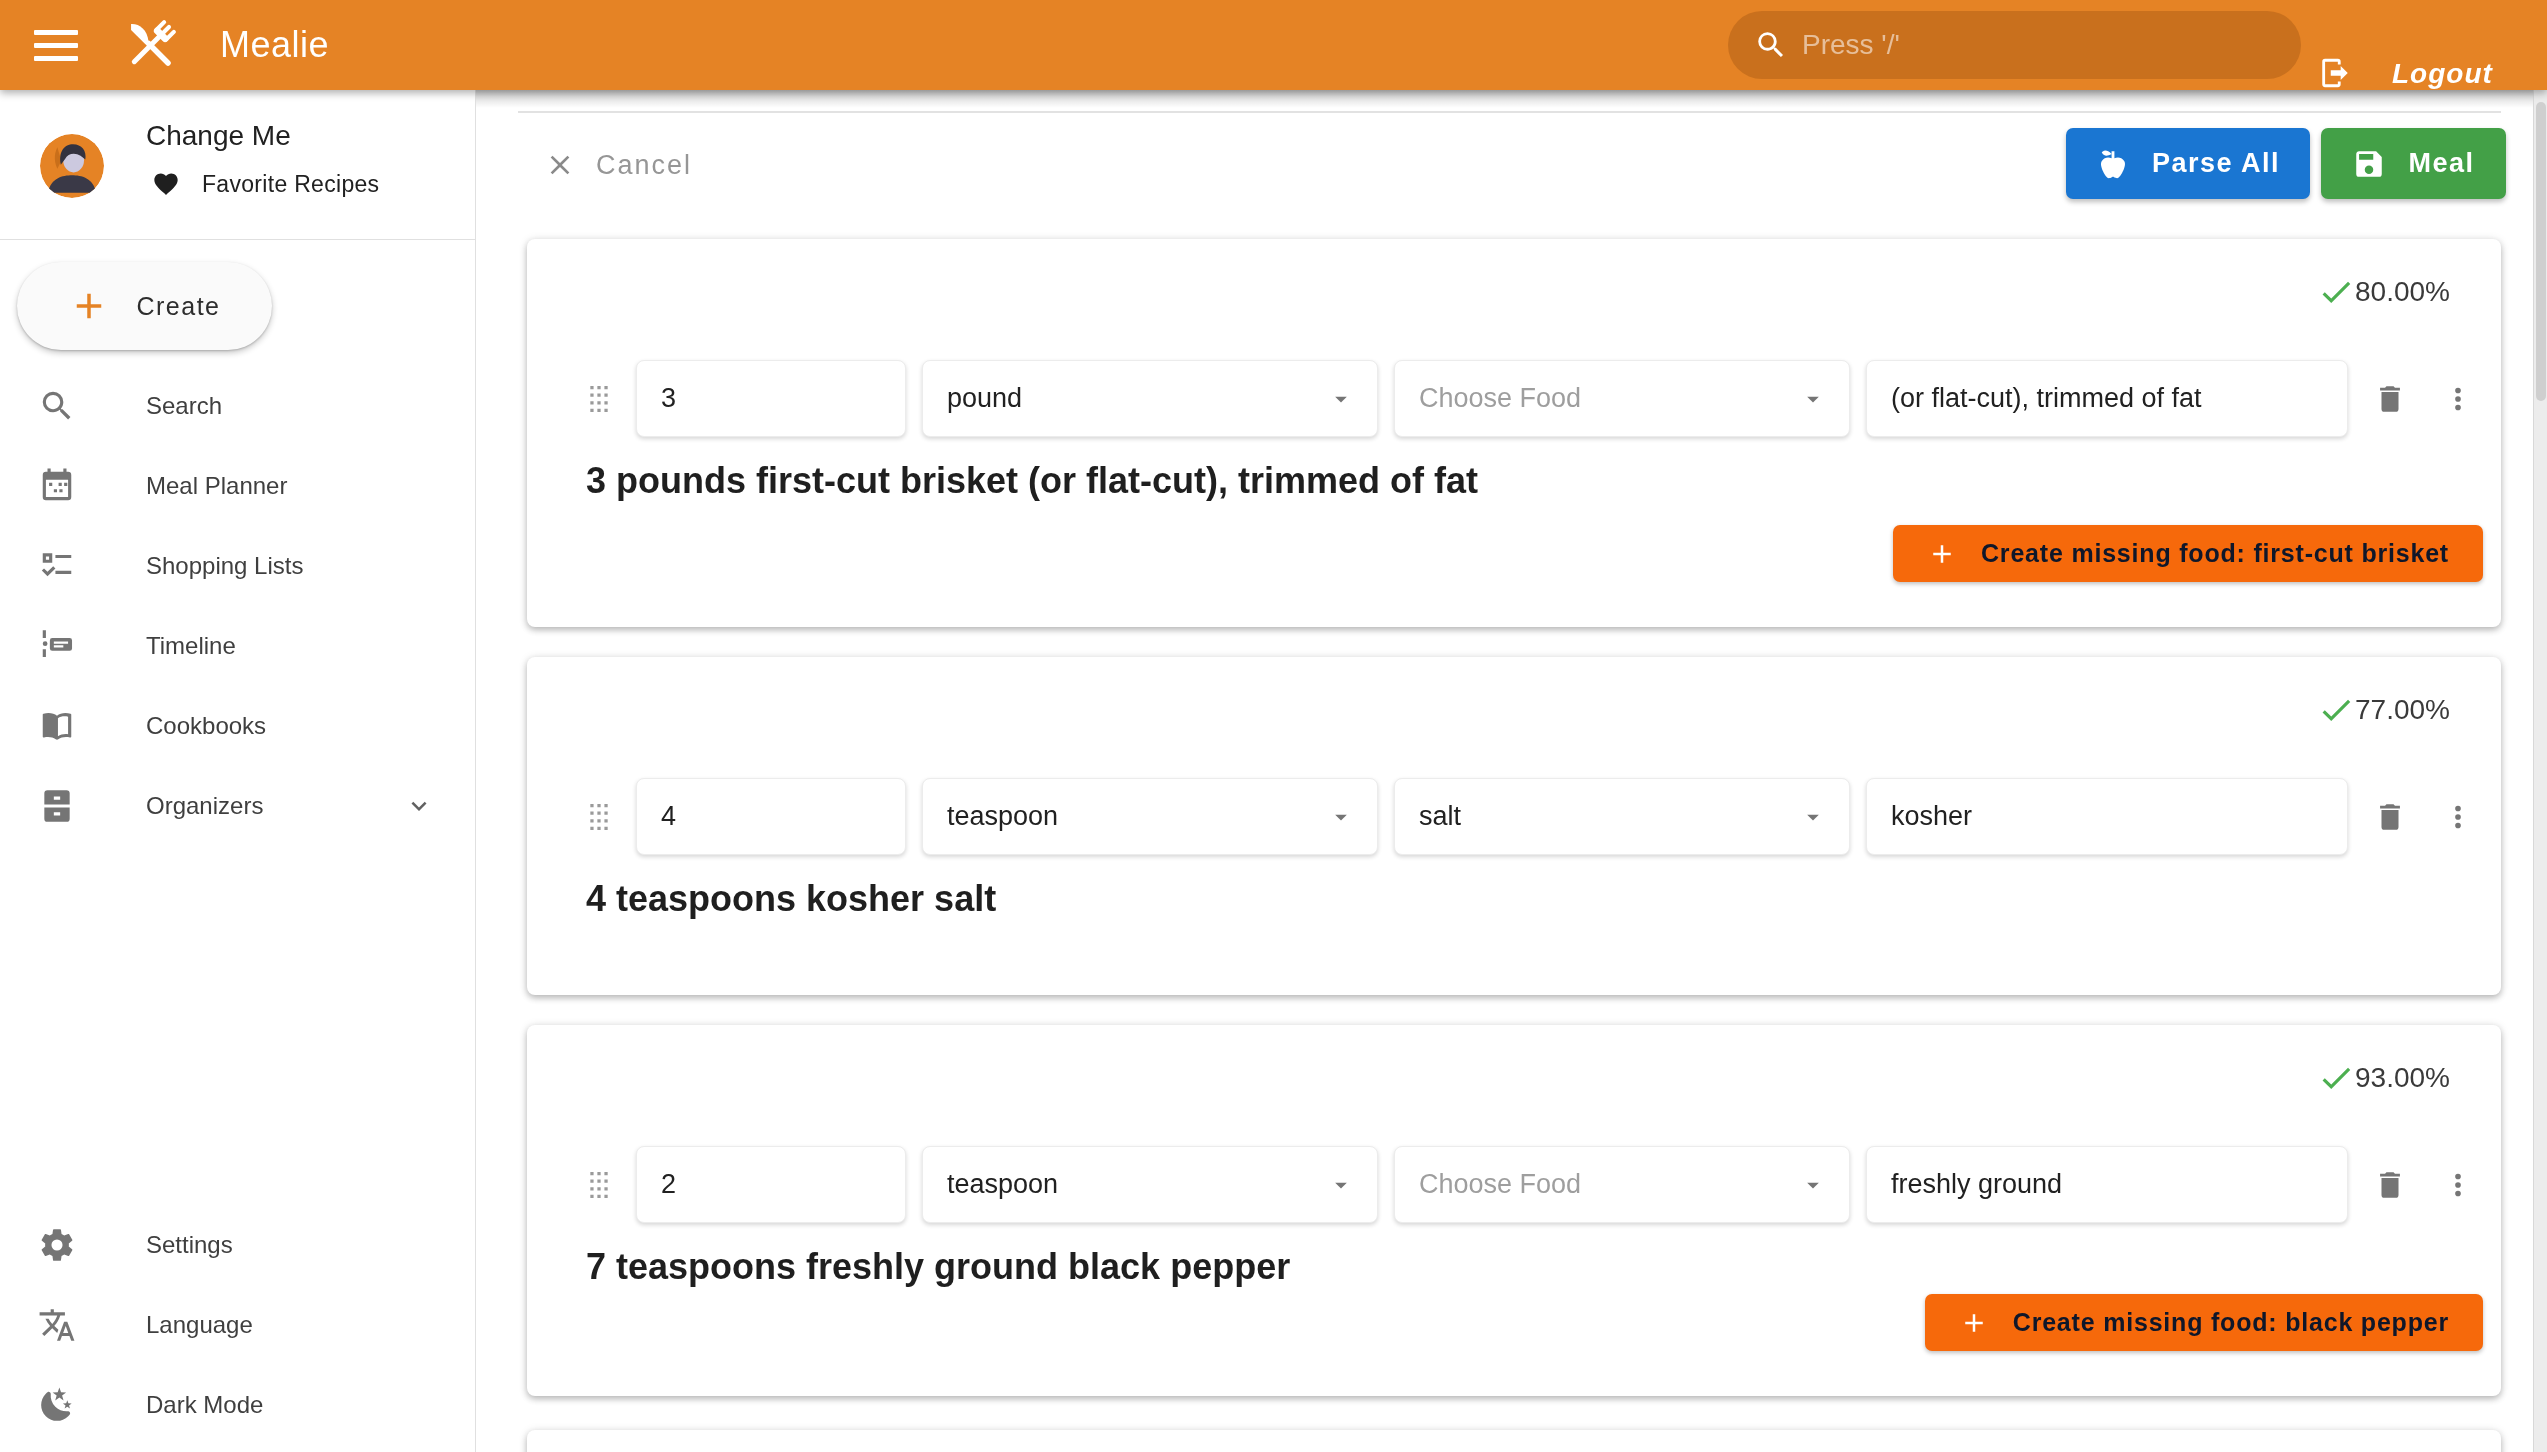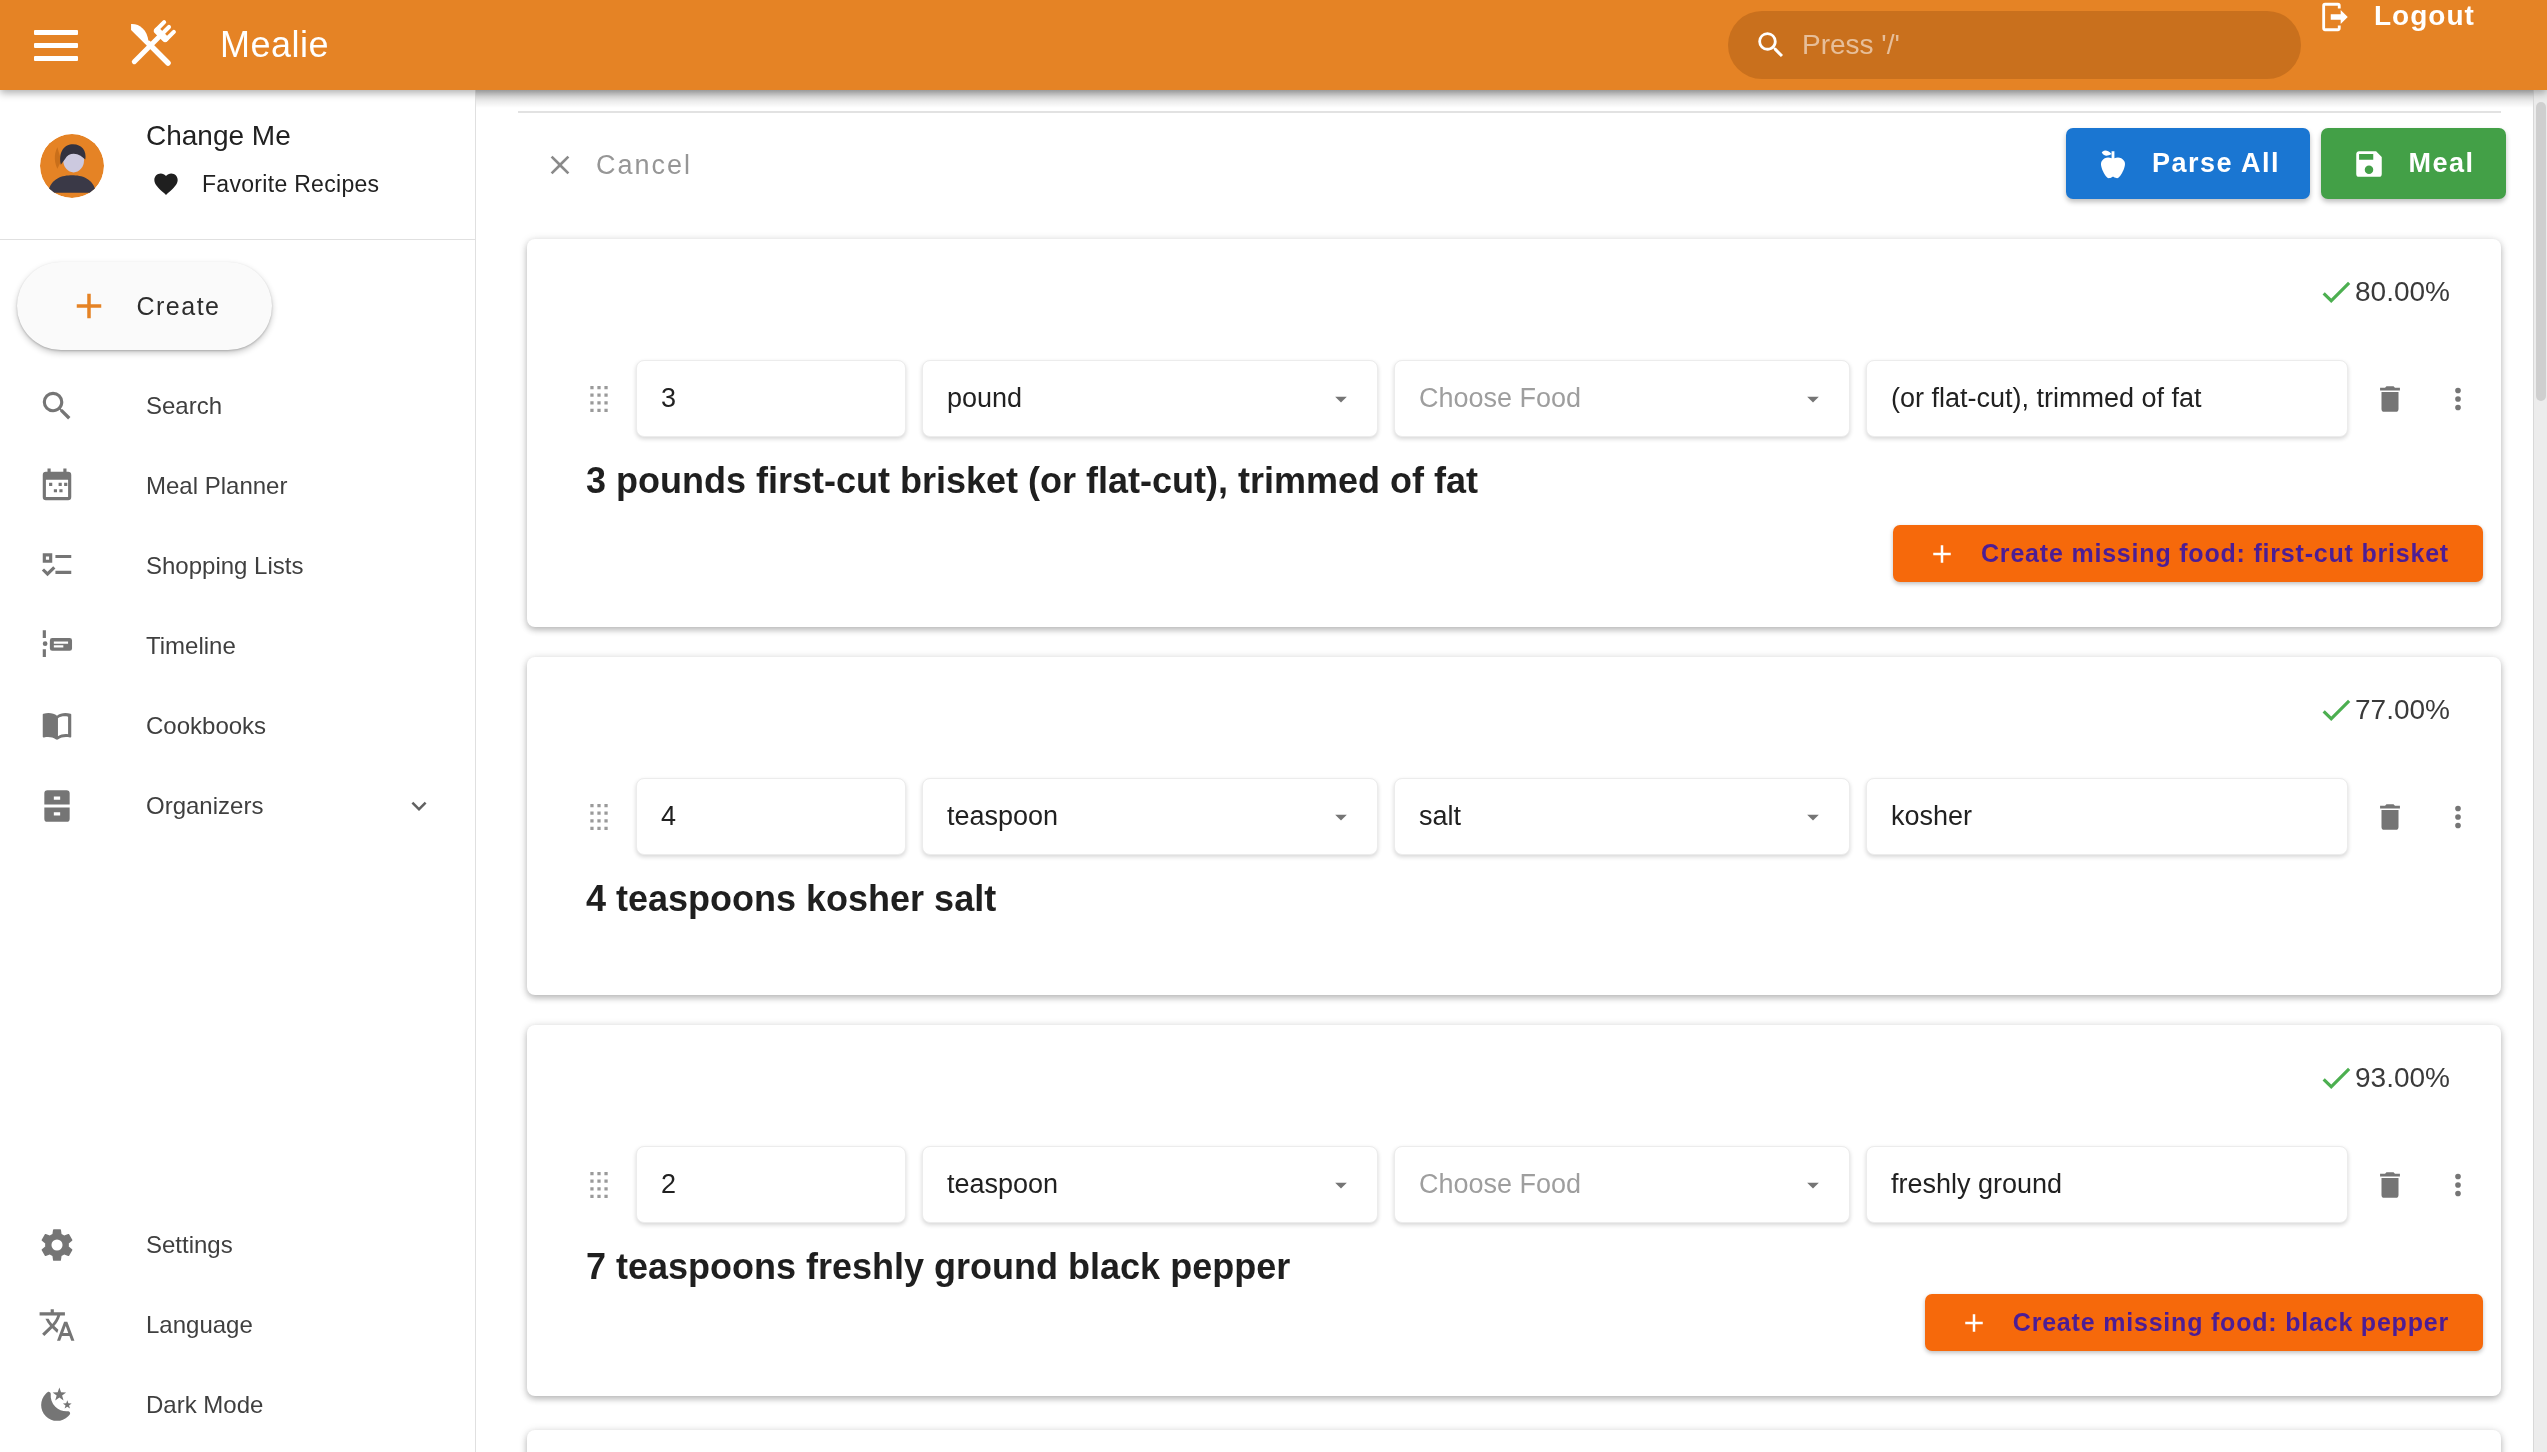--- a/index.html
+++ b/index.html
@@ -14,22 +14,22 @@
                justify-content:center; gap:8px; cursor:pointer; }
   .hamburger i { display:block; height:5px; background:#fff; border-radius:1px; }
   .brand-logo { width:66px; height:66px; margin-left:40px; }
   .brand-title { color:#fff; font-size:36px; font-weight:500; letter-spacing:0.5px; margin-left:36px; }
   .search-pill { position:absolute; left:1728px; top:11px; width:573px; height:68px; border-radius:34px;
                  background:#C9701D; display:flex; align-items:center; padding-left:26px; }
   .search-pill svg { width:34px; height:34px; fill:#fff; flex:none; }
   .search-input { background:transparent; border:none; outline:none; color:#fff; font-size:28px;
                   margin-left:14px; width:438px; font-family:inherit; }
   .search-input::placeholder { color:rgba(255,255,255,0.55); }
-  .logout-btn { position:absolute; left:2318px; top:0; height:90px; display:flex; align-items:flex-start;
-                gap:22px; background:none; border:none; cursor:pointer; }
+  .logout-btn { position:absolute; left:2318px; top:0; height:90px; display:flex; align-items:flex-end;
+                gap:40px; background:none; border:none; cursor:pointer;font-style:italic; }
   .logout-btn svg { width:34px; height:34px; fill:#fff; }
   .logout-btn span { color:#fff; font-size:28px; font-weight:600; letter-spacing:1px; }
 
   
   .sidebar { position:absolute; left:0; top:90px; width:476px; height:1363px; background:#fff;
              border-right:1px solid #e0e0e0; z-index:20; }
   .user-block { position:relative; height:149px; }
   .avatar { position:absolute; left:40px; top:44px; width:64px; height:64px; border-radius:50%;
             overflow:hidden; }
   .user-name { position:absolute; left:146px; top:30px; font-size:28px; color:#212121; }
@@ -98,21 +98,21 @@
   .icon-btn { width:52px; height:52px; background:none; border:none; display:flex; align-items:center;
               justify-content:center; cursor:pointer; flex:none; }
   .icon-btn svg { width:34px; height:34px; fill:#757575; }
 
   .original { position:absolute; left:59px; top:221px; font-size:36px; color:#1f1f1f;font-weight:bold; }
 
   .missing-btn { position:absolute; right:18px; bottom:45px; height:57px; padding:0 34px;
                  background:#F6690B; border:none; border-radius:7px; display:flex; align-items:center;
                  gap:24px; cursor:pointer; box-shadow:0 2px 4px rgba(0,0,0,0.25); }
   .missing-btn svg { width:30px; height:30px; fill:#fff; }
-  .missing-btn span { color:#4c1d95; font-size:25px; font-weight:600; letter-spacing:0.8px; }
+  .missing-btn span { color:#0f172a; font-size:25px; font-weight:600; letter-spacing:0.8px; }
 
   
   .scrollbar { position:absolute; right:0; top:0; width:15px; height:1363px; background:#ececec;
                border-left:1px solid #d8d8d8; }
   .scroll-thumb { position:absolute; left:2px; top:12px; width:10px; height:299px; border-radius:5px;
                   background:#cfcfcf; }
 </style>
 </head>
 <body>
 

